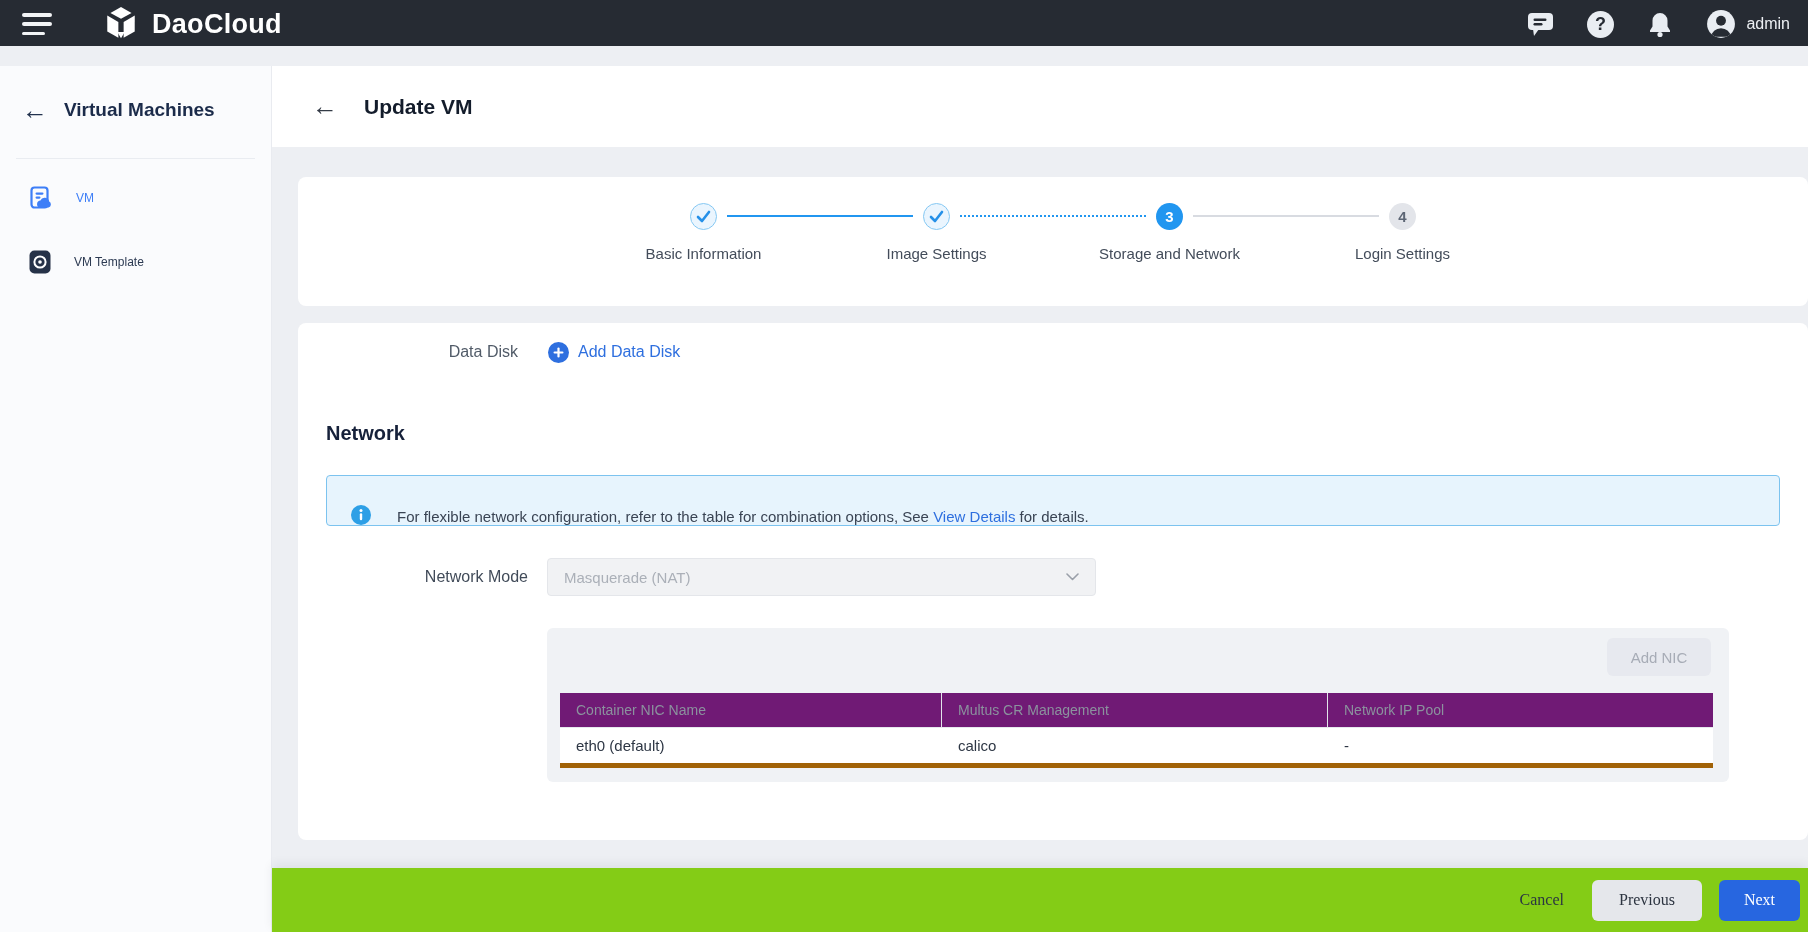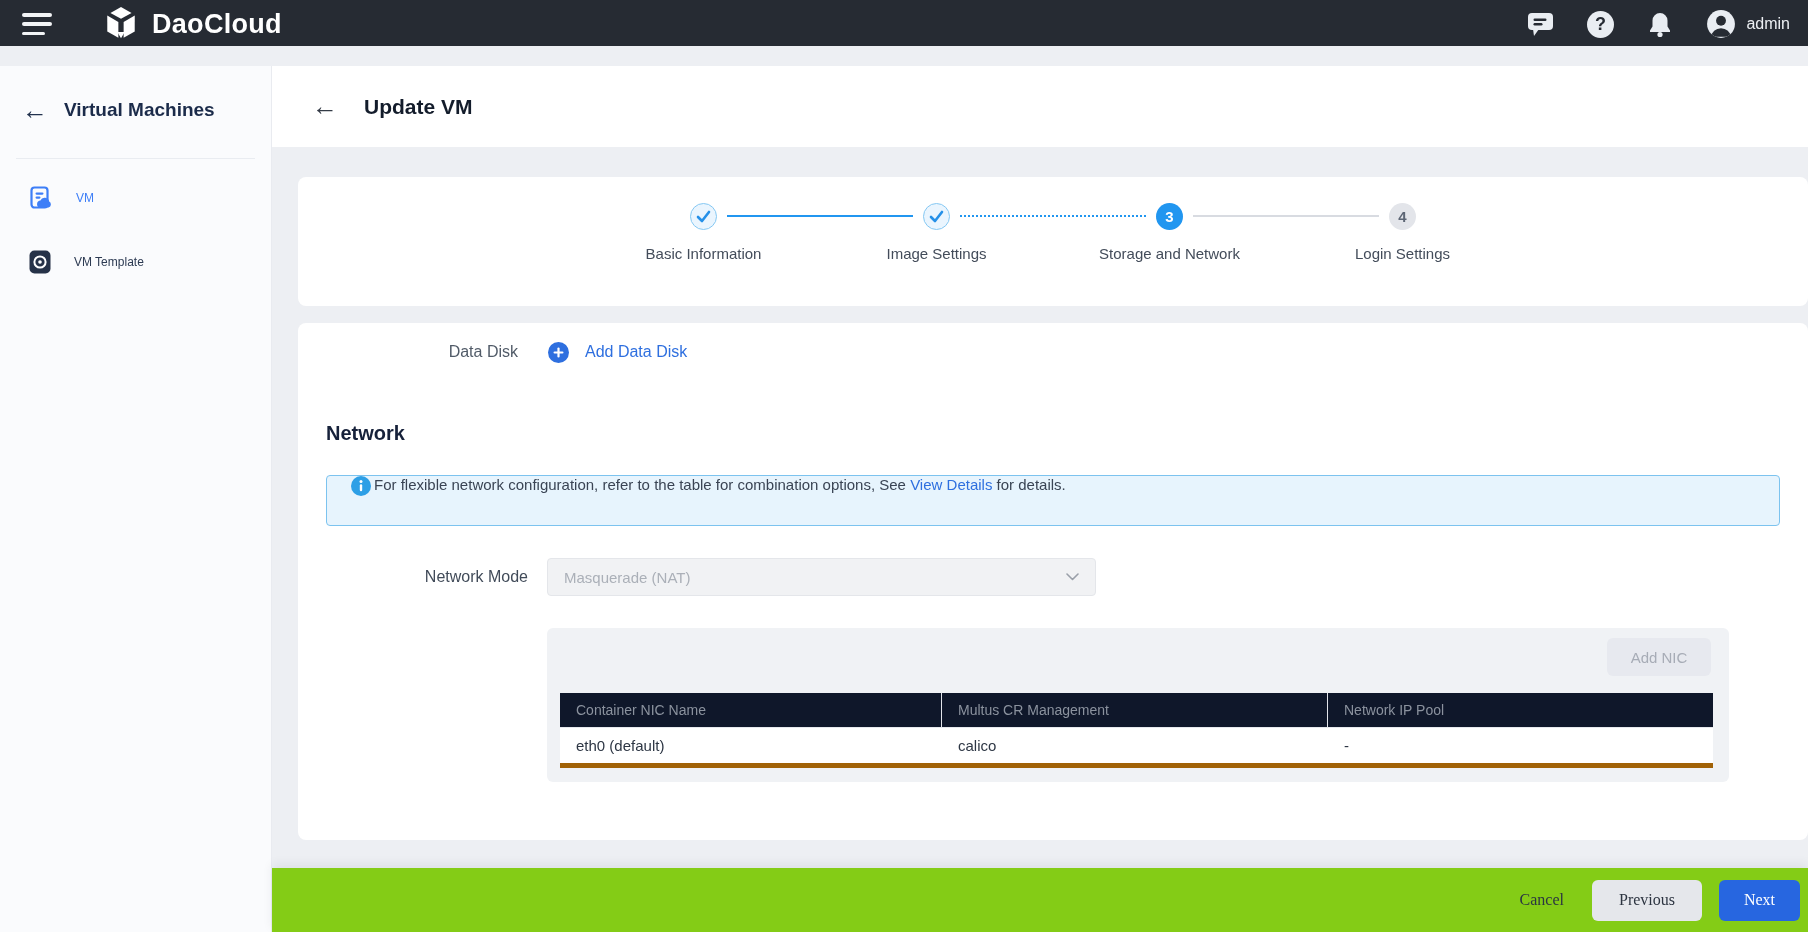--- a/index.html
+++ b/index.html
@@ -54,41 +54,41 @@
   .step-label { margin-top:15px; font-size:15px; color:#434c5a; }
   .connector { position:absolute; top:38px; width:186px; height:0; }
   .connector.c1 { left:140px; border-top:2px solid var(--stepper-blue,#2196f0); }
   .connector.c2 { left:373px; border-top:2.5px dotted var(--stepper-blue,#2196f0); }
   .connector.c3 { left:606px; border-top:2px solid #d8dbe1; }
 
   
   .card-form { margin-top:17px; height:517px; padding-top:14px; }
   .dd-row { display:flex; align-items:center; height:30px; }
   .dd-label { width:220px; text-align:right; font-size:16px; color:#515b68; }
-  .dd-add { display:flex; align-items:center; gap:16px; margin-left:30px; cursor:pointer; }
+  .dd-add { display:flex; align-items:center; gap:9px; margin-left:30px; cursor:pointer; }
   .dd-add .txt { font-size:16px; color:var(--link-blue,#2e6fdf); }
   .plus-badge { width:21px; height:21px; border-radius:50%; background:var(--link-blue,#2e6fdf);
                 display:flex; align-items:center; justify-content:center; }
   .section-heading { margin:55px 0 0 28px; font-size:20px; font-weight:bold; color:var(--heading-dark,#16213a); }
   .info-banner { margin:30px 28px 0 28px; height:51px; background:var(--banner-bg,#e7f4fd);
                  border:1px solid var(--banner-border,#7cc3ef); border-radius:4px;
-                 display:flex; align-items:flex-start; padding-left:24px; gap:3px; }
+                 display:flex; align-items:flex-end; padding-left:24px; gap:26px; }
   .info-banner .txt { font-size:15px; color:#3a4454; }
   .info-banner a { color:var(--link-blue,#2e6fdf); text-decoration:none; cursor:pointer; }
   .nm-row { display:flex; align-items:center; margin:32px 0 0 28px; }
   .nm-label { width:202px; text-align:right; font-size:16px; color:#414b59; }
   .nm-select { width:549px; height:38px; margin-left:19px; background:#f1f2f4; border:1px solid #e4e6ea;
                border-radius:4px; display:flex; align-items:center; padding:0 16px; cursor:not-allowed; }
   .nm-select .value { font-size:15px; color:#abb0b8; flex:1; }
 
   .nic-panel { position:relative; margin:32px 0 0 249px; width:1182px; height:154px; background:#f0f2f5; border-radius:6px; }
   .add-nic-btn { position:absolute; top:10px; right:18px; width:104px; height:38px; background:#e7e9ef;
                  border:none; border-radius:6px; font-size:15px; color:#a7acb6; font-family:inherit; cursor:not-allowed; }
   .nic-table { position:absolute; top:65px; left:13px; width:1153px; }
-  .nt-header { display:grid; grid-template-columns:382px 386px 1fr; height:35px; background:#0f172a; border-bottom:1px solid #e6e8ed; }
+  .nt-header { display:grid; grid-template-columns:382px 386px 1fr; height:35px; background:#701a75; border-bottom:1px solid #e6e8ed; }
   .nt-header .hcell { display:flex; align-items:center; padding-left:16px; font-size:14px; color:#8b929e; border-right:1px solid #e2e4ea; }
   .nt-header .hcell:last-child { border-right:none; }
   .nt-row { display:grid; grid-template-columns:382px 386px 1fr; height:40px; background:#ffffff; border-bottom:5px solid #a16207; }
   .nt-row .cell { display:flex; align-items:center; padding-left:16px; font-size:15px; color:#2d3644; }
 
   
   .footer-bar { position:absolute; left:0; right:0; bottom:0; height:64px; background:#84cc16;
                 box-shadow:0 -4px 10px rgba(31,41,55,.07); display:flex; align-items:center;
                 justify-content:flex-end; padding-right:8px;font-family:Liberation Serif, serif; }
   .btn { height:41px; border:none; border-radius:6px; font-size:16px; font-family:inherit; cursor:pointer; }

